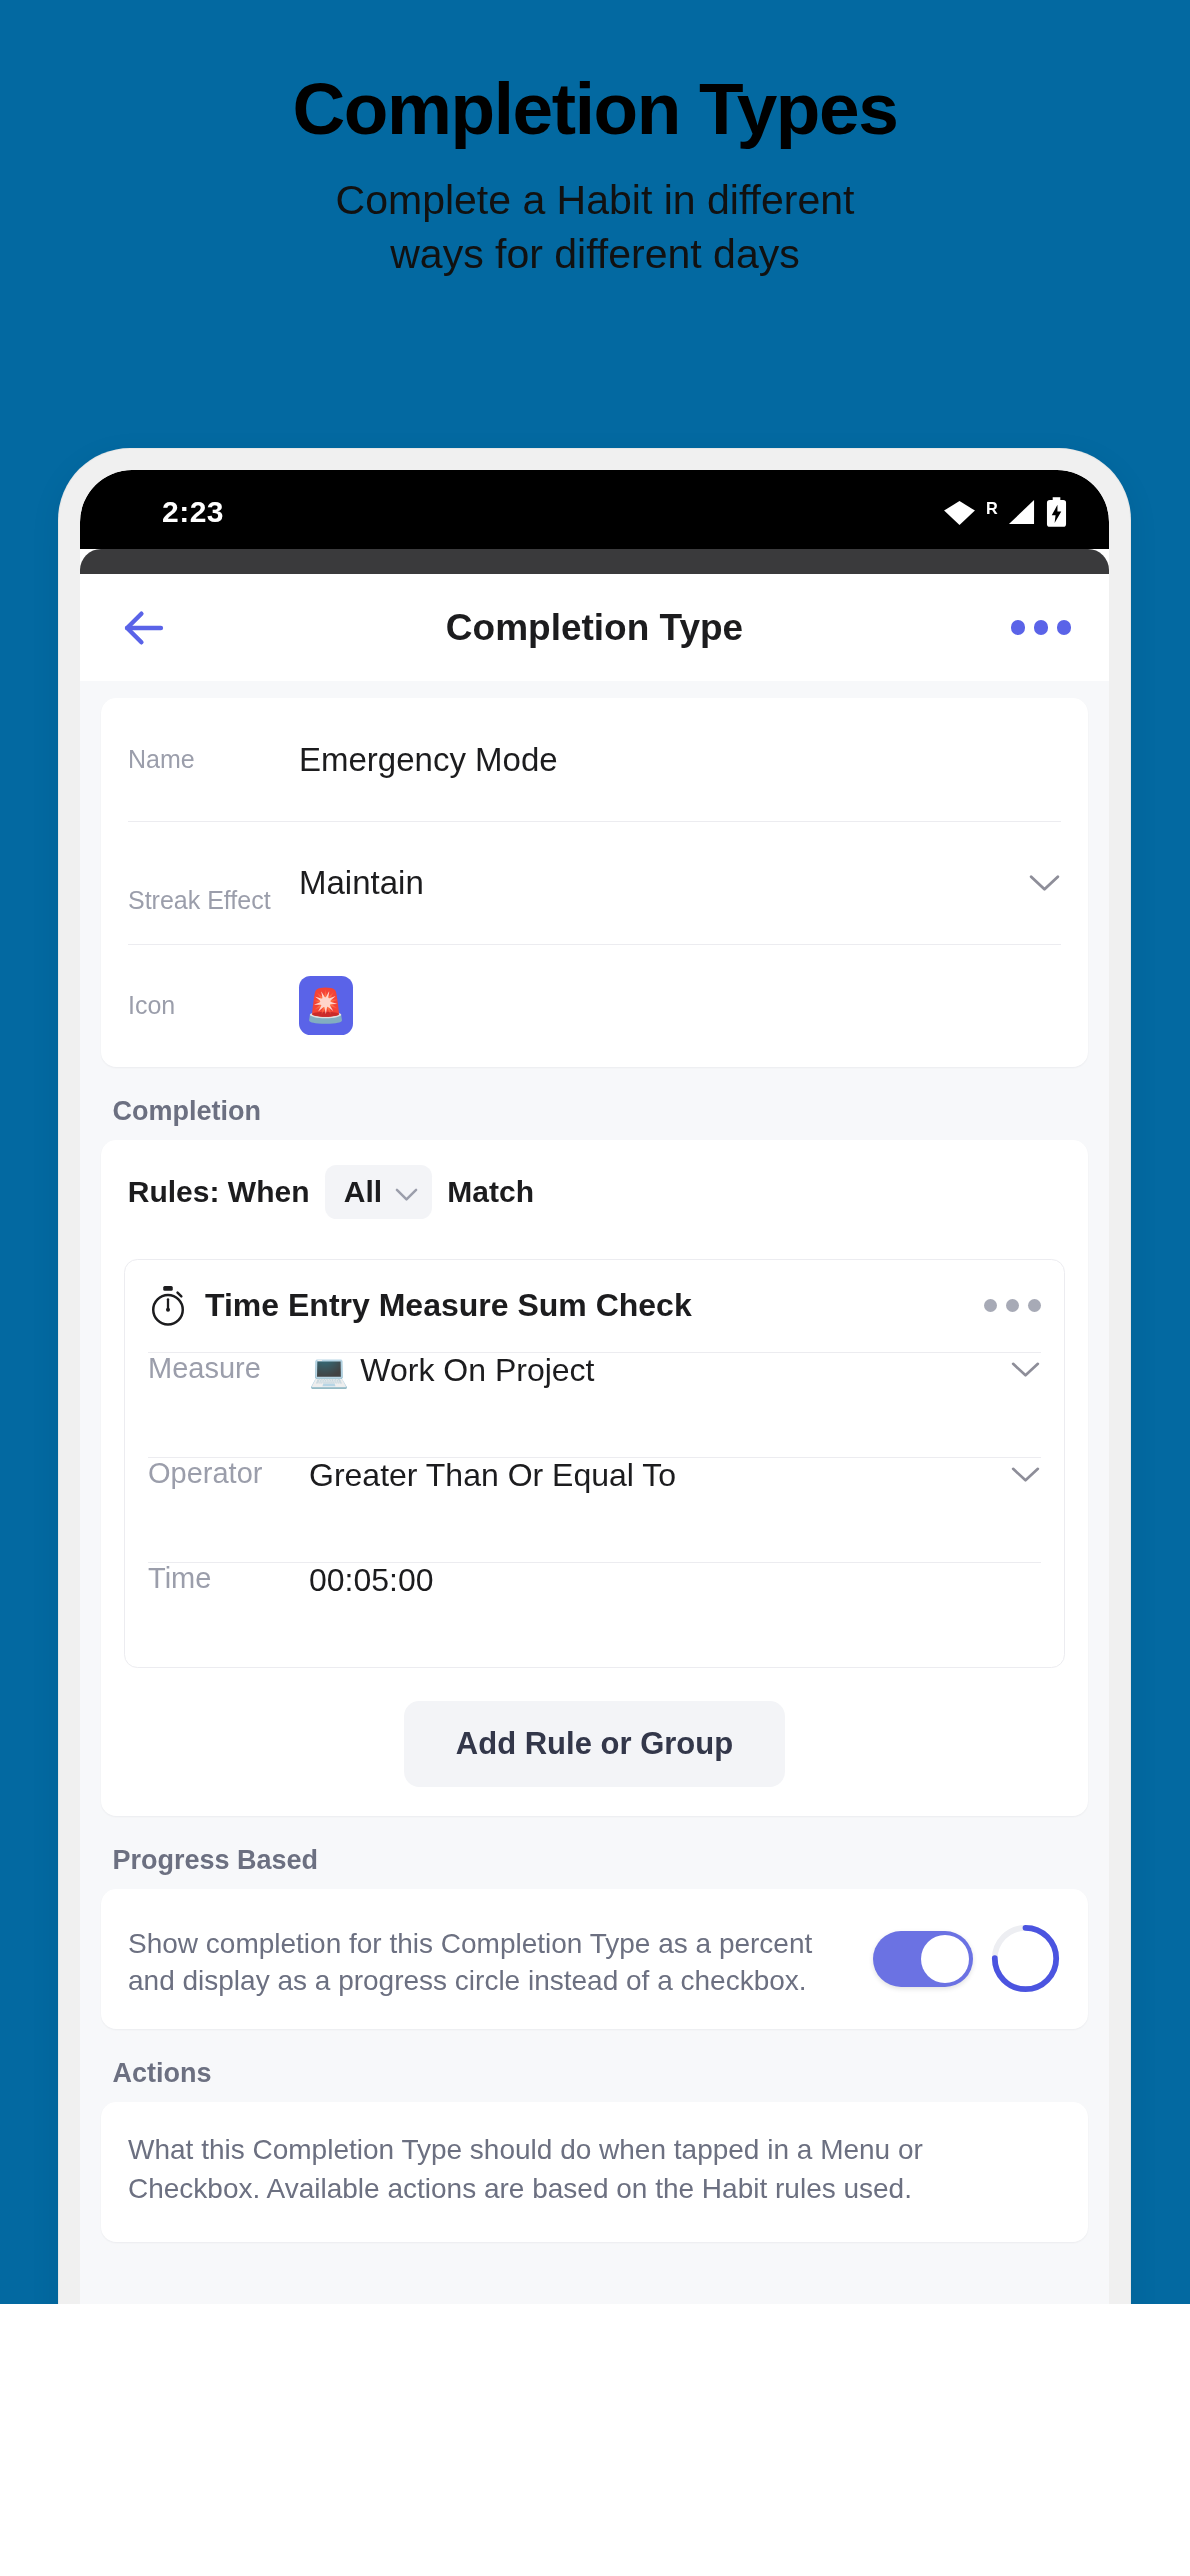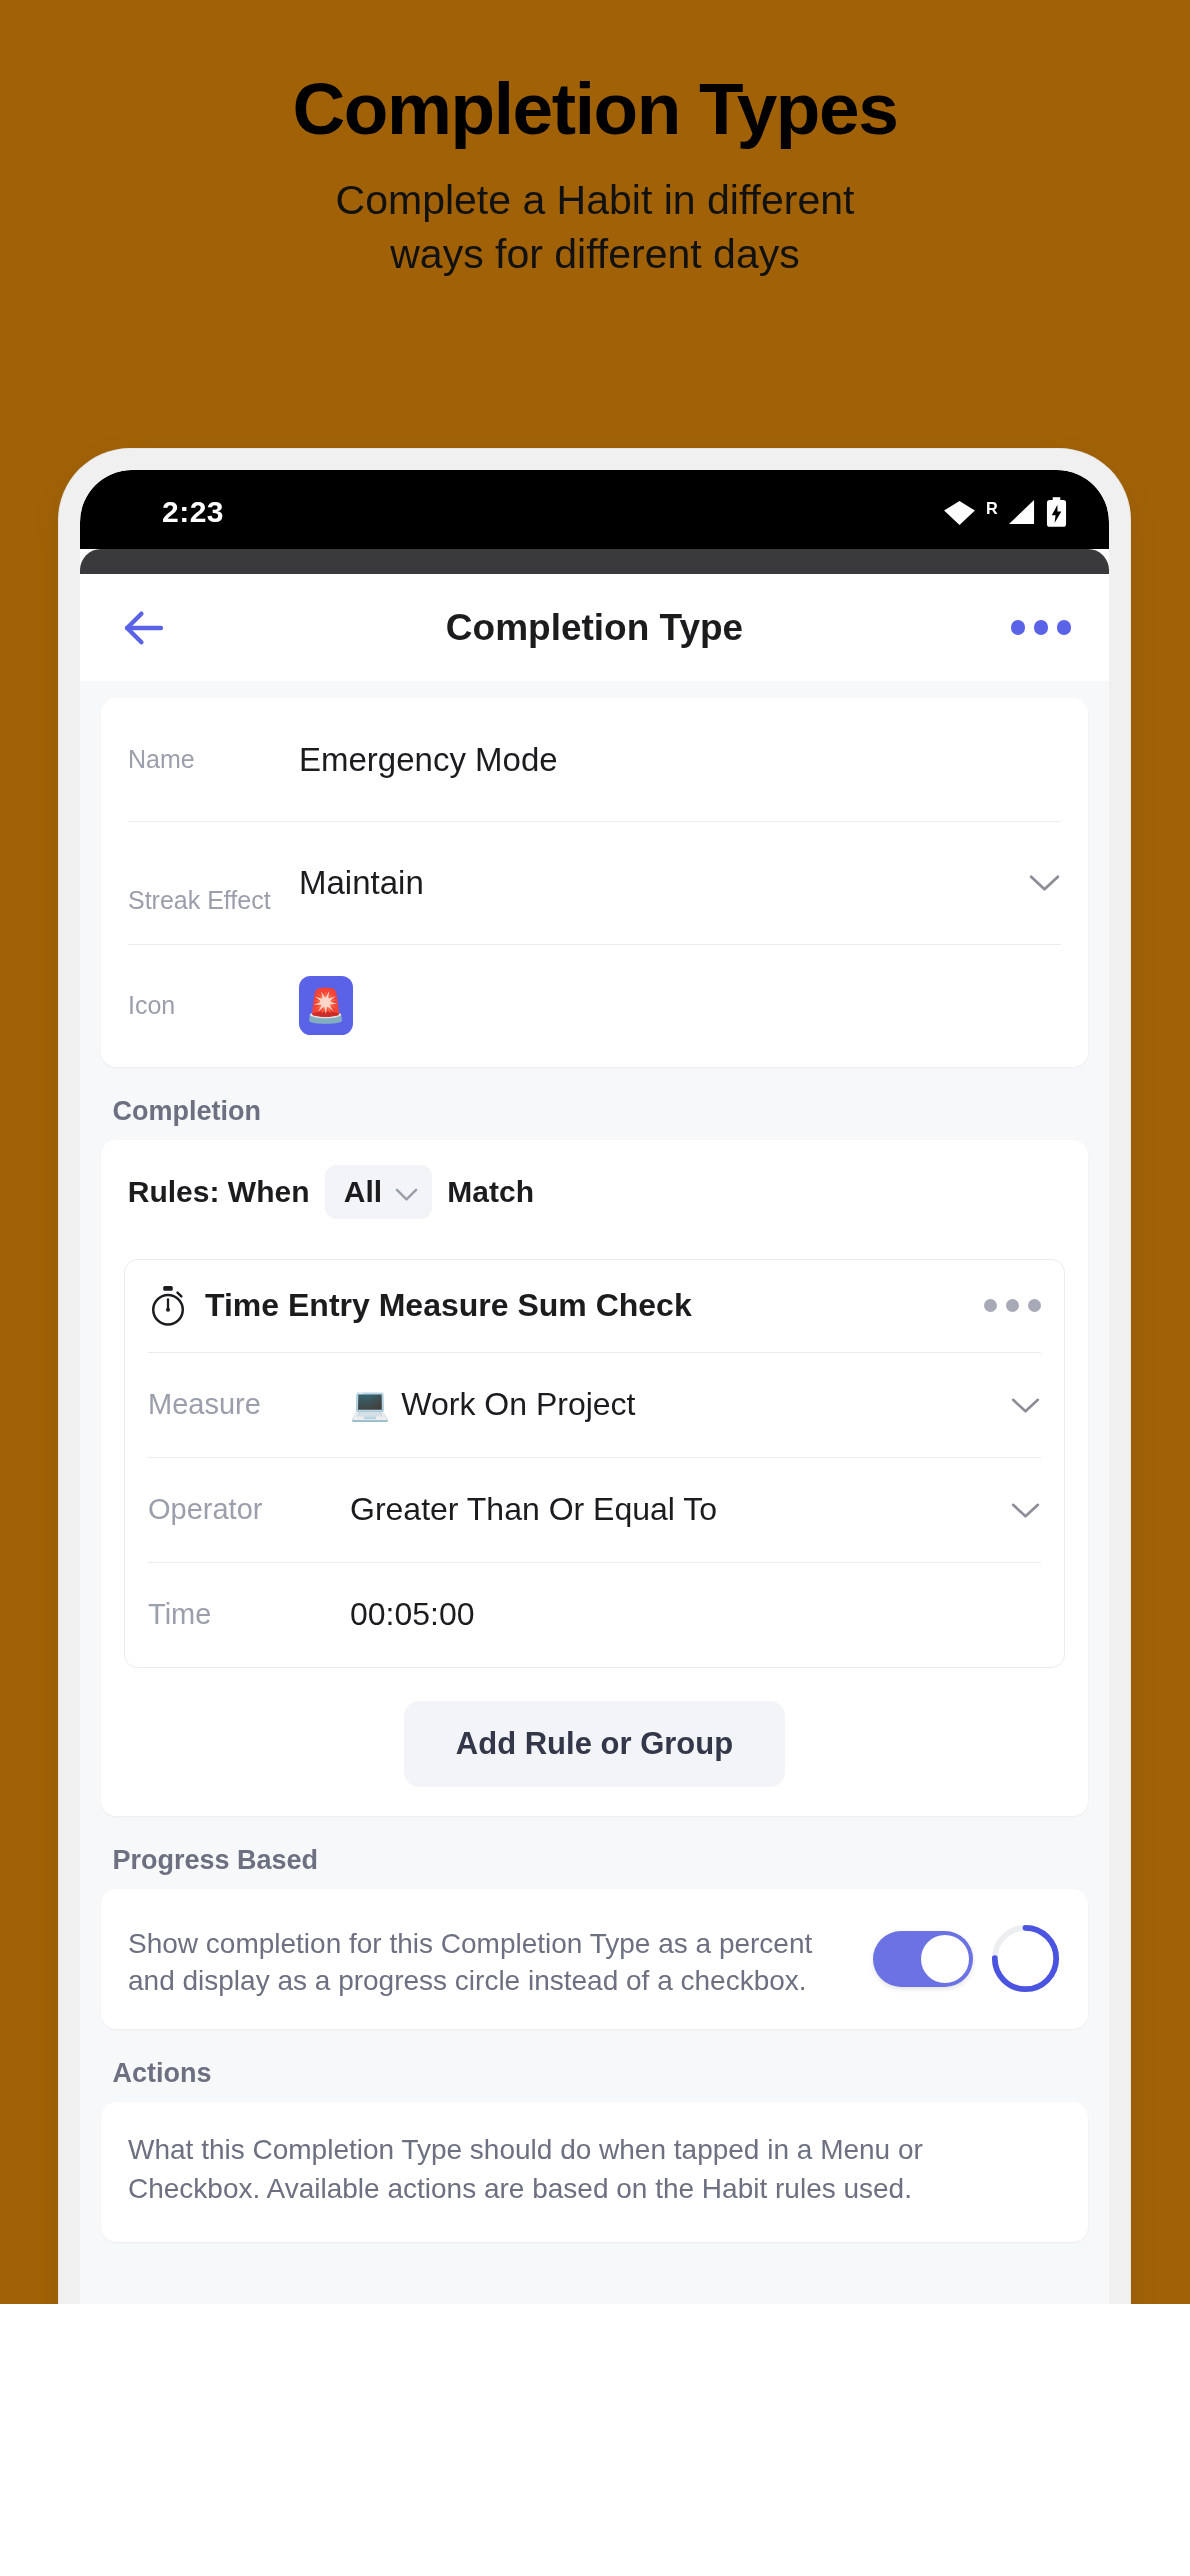--- a/index.html
+++ b/index.html
@@ -9,21 +9,21 @@
     height: 2576px;
     background: #ffffff;
     font-family: "Liberation Sans", sans-serif;
     overflow: hidden;
   }
 
   .page {
     position: relative;
     width: 1190px;
     height: 2304px;
-    background: #a16207;
+    background: #0369a1;
     overflow: hidden;
   }
 
   
   .promo {
     position: absolute;
     top: 0; left: 0; right: 0;
     padding-top: 71px;
     text-align: center;
   }
@@ -244,25 +244,24 @@
   .rule-dots {
     margin-left: auto;
     display: flex; gap: 8.6px;
   }
   .rule-dots i {
     width: 13.4px; height: 13.4px; border-radius: 50%;
     background: #a7aab6; display: block;
   }
   .rule-row {
     display: flex;
-    align-items: center;
+    align-items: flex-start;
     min-height: 105px;
     padding: 0 23px;
     position: relative;
-    gap: 41px;
   }
   .rule-row::before {
     content: "";
     position: absolute;
     left: 23px; right: 23px; top: 0;
     height: 1px; background: #ececf0;
   }
   .rule-row .row-label { width: 161px; font-size: 29px; }
   .rule-row .row-value { font-size: 32px; }
 

